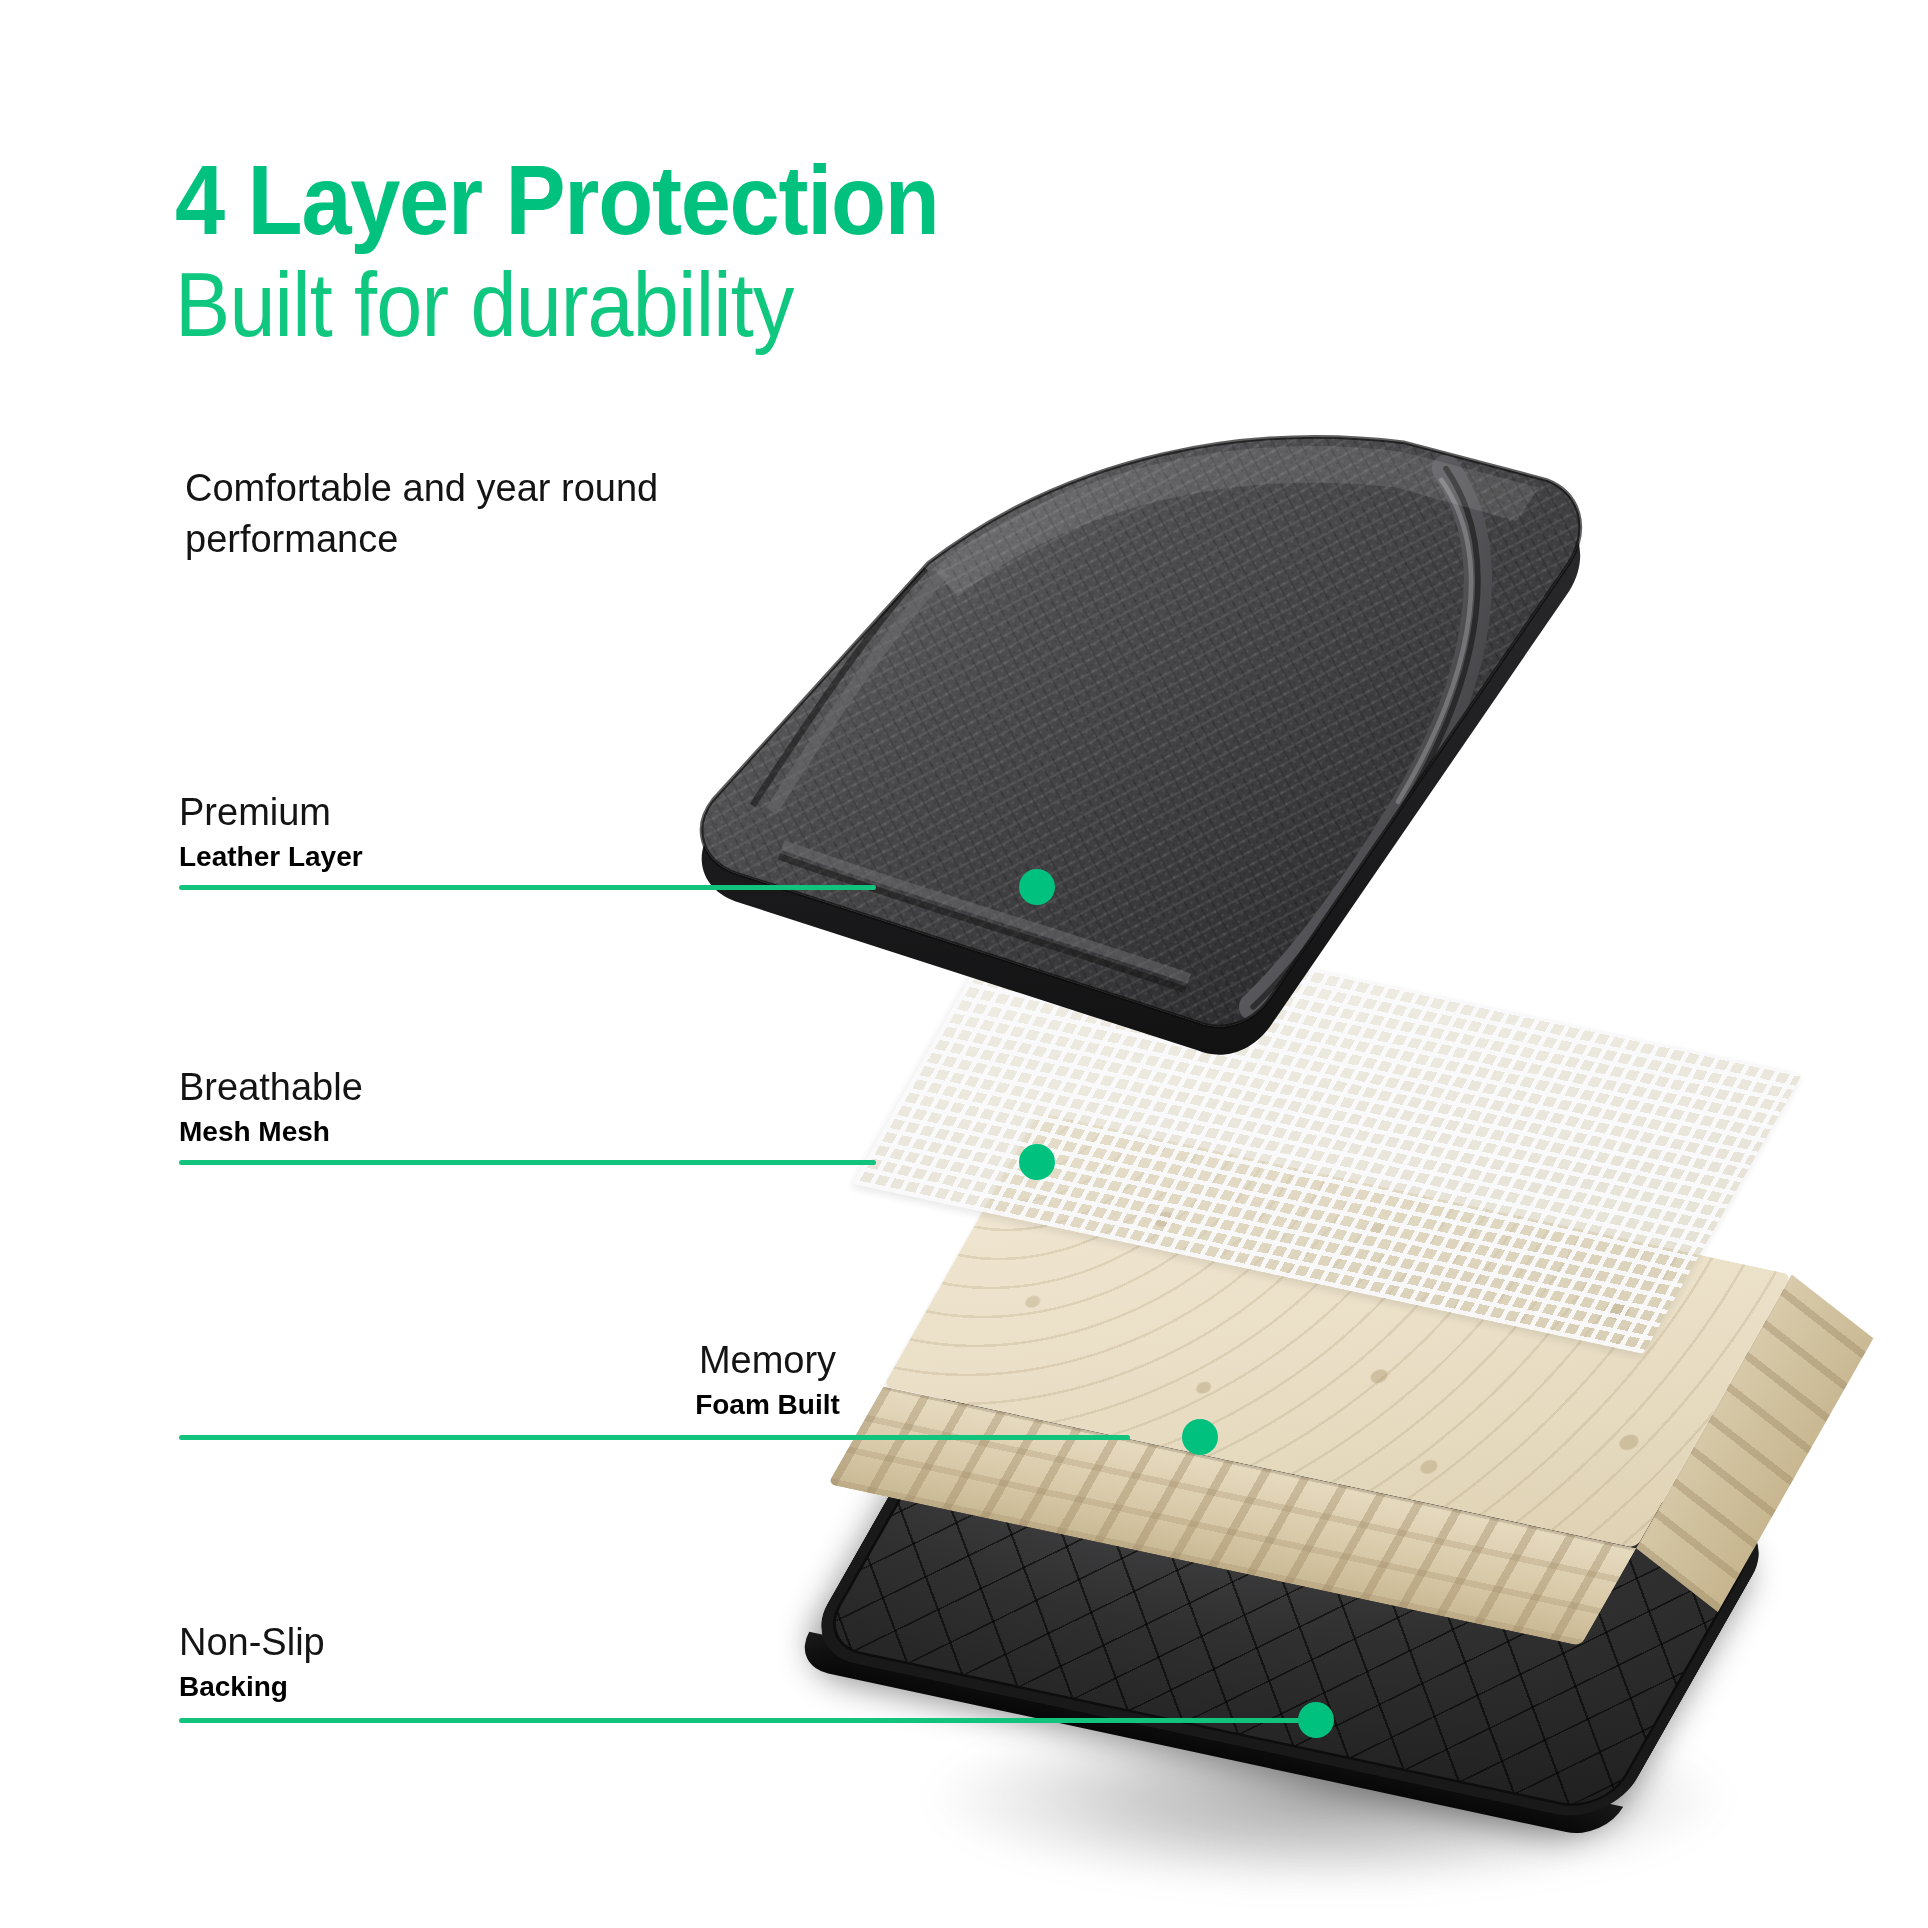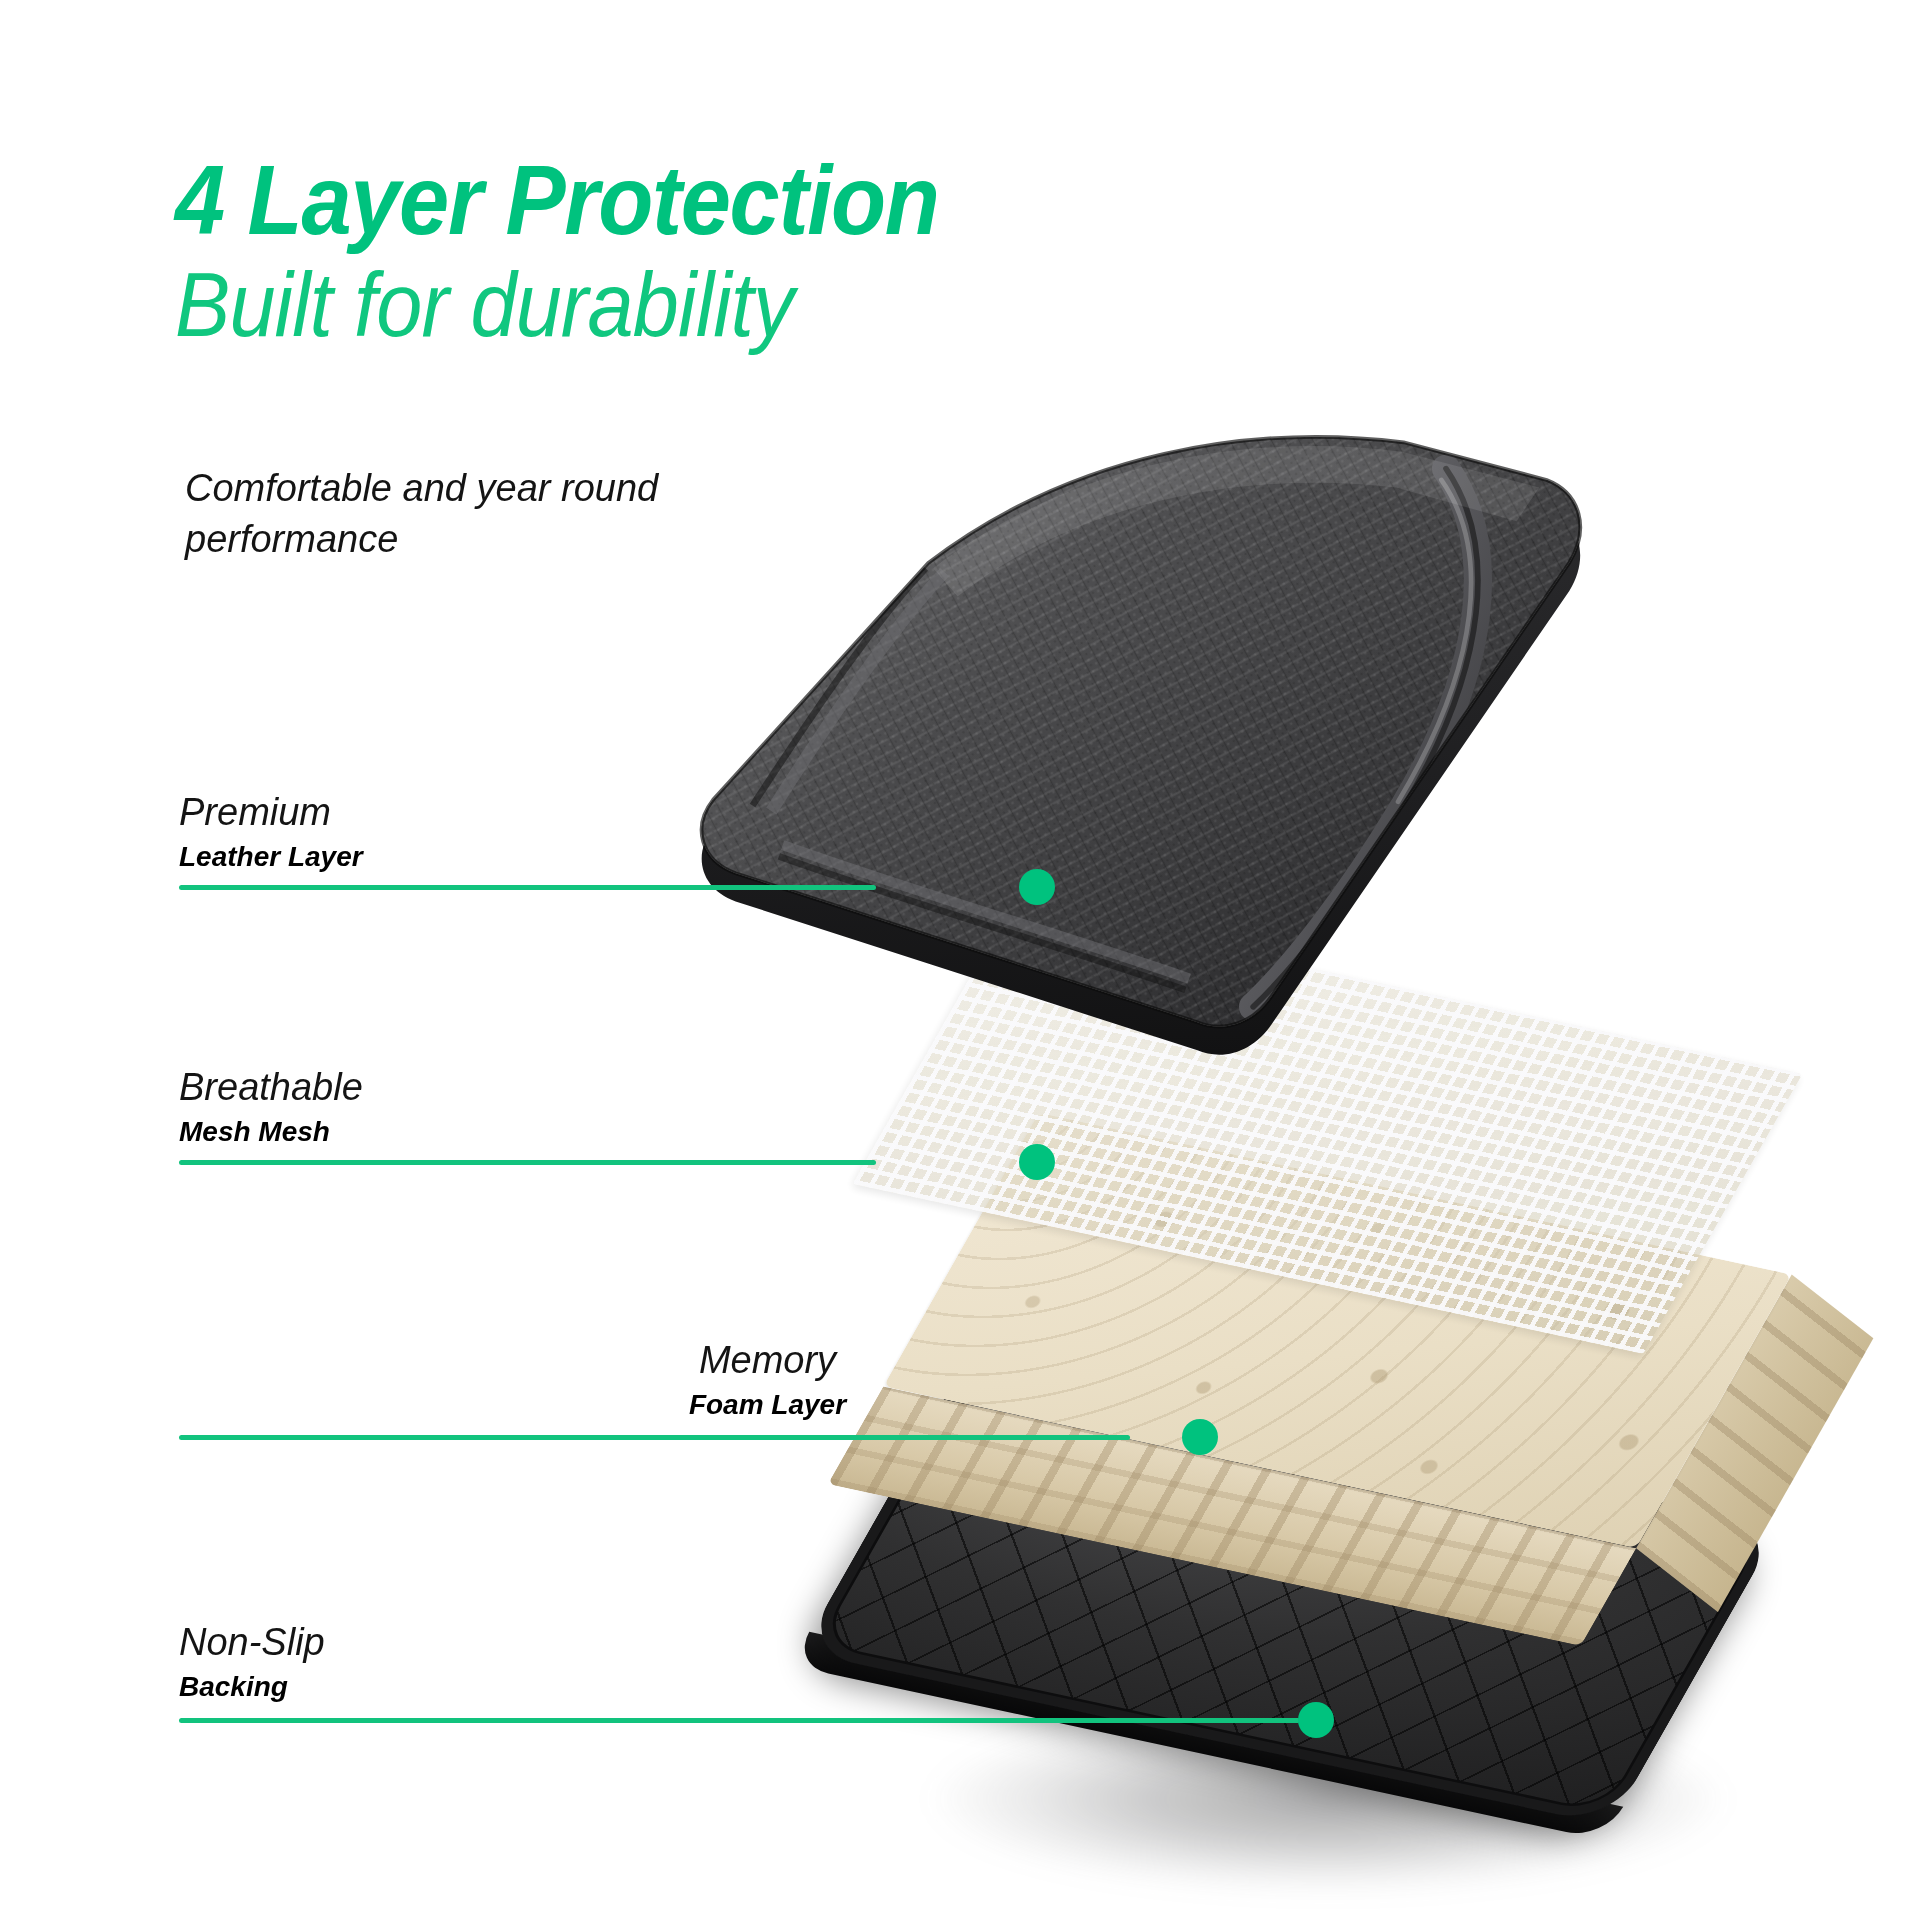--- a/index.html
+++ b/index.html
@@ -1,21 +1,21 @@
 <!DOCTYPE html>
 <html style="font-size:15px"><head>
 <meta charset="utf-8">
 <style>
   html,body{margin:0;padding:0;}
   body{
     width:1928px;height:1928px;background:#ffffff;
     font-family:"Liberation Sans",sans-serif;
     overflow:hidden;position:relative;
   }
-  #stage{position:absolute;inset:0;width:1928px;height:1928px;overflow:hidden;background:#fff;font-style:italic;}
+  #stage{position:absolute;inset:0;width:1928px;height:1928px;overflow:hidden;background:#fff;}
 
   
   #headline{position:absolute;left:175px;top:151px;width:1036px;}
   .h-main{
     font-family:"Liberation Sans Narrow","Liberation Sans",sans-serif;
     font-weight:700;font-size:98px;line-height:1.0;
     letter-spacing:-1.4px;color:#00C27E;white-space:nowrap;
     transform:scaleX(.92);transform-origin:left center;
   }
   .h-sub{
@@ -272,21 +272,21 @@
   <div class="callout" id="co-0">
     <div class="co-l1">Premium</div>
     <div class="co-l2">Leather Layer</div>
   </div>
   <div class="callout" id="co-1">
     <div class="co-l1">Breathable</div>
     <div class="co-l2">Mesh Mesh</div>
   </div>
   <div class="callout" id="co-2">
     <div class="co-l1">Memory</div>
-    <div class="co-l2">Foam Layer</div>
+    <div class="co-l2">Foam Built</div>
   </div>
   <div class="callout" id="co-3">
     <div class="co-l1">Non-Slip</div>
     <div class="co-l2">Backing</div>
   </div>
 
   <div class="co-rule" id="rule-0" style="top: 885px; left: 179px; width: 697px;"></div>
   <div class="co-dot" id="dot-0" style="top: 869px; left: 1019px;"></div>
 
   <div class="co-rule" id="rule-1" style="top: 1160px; left: 179px; width: 697px;"></div>

